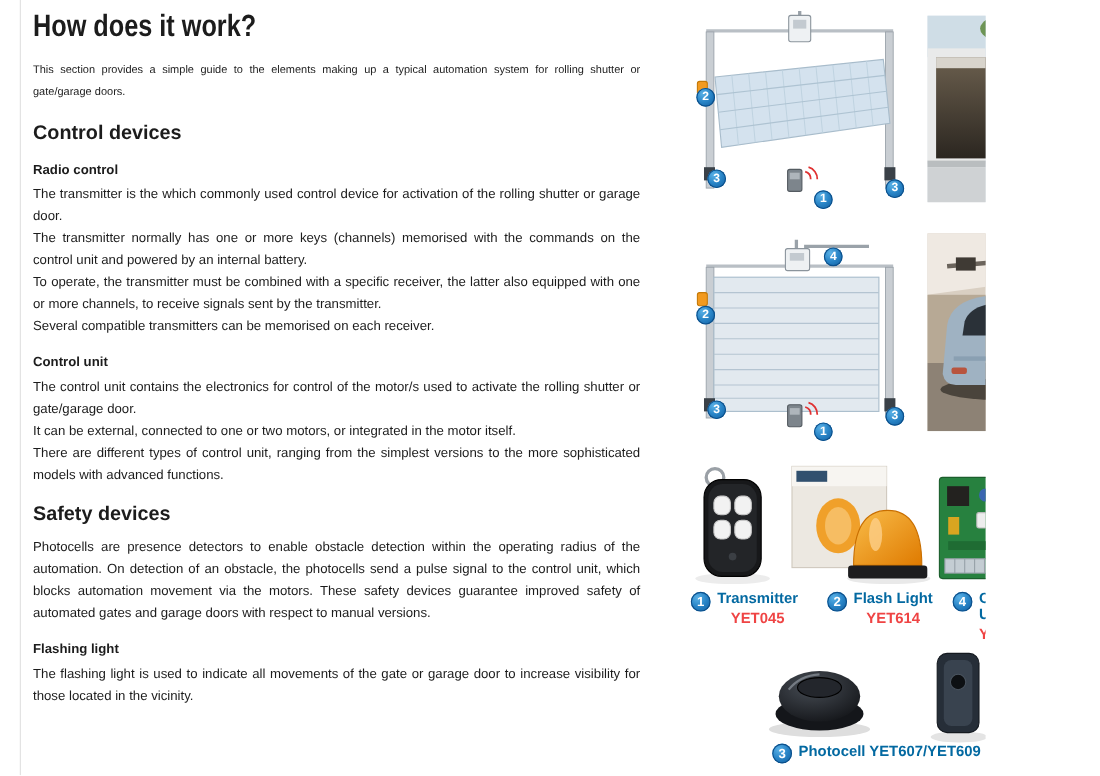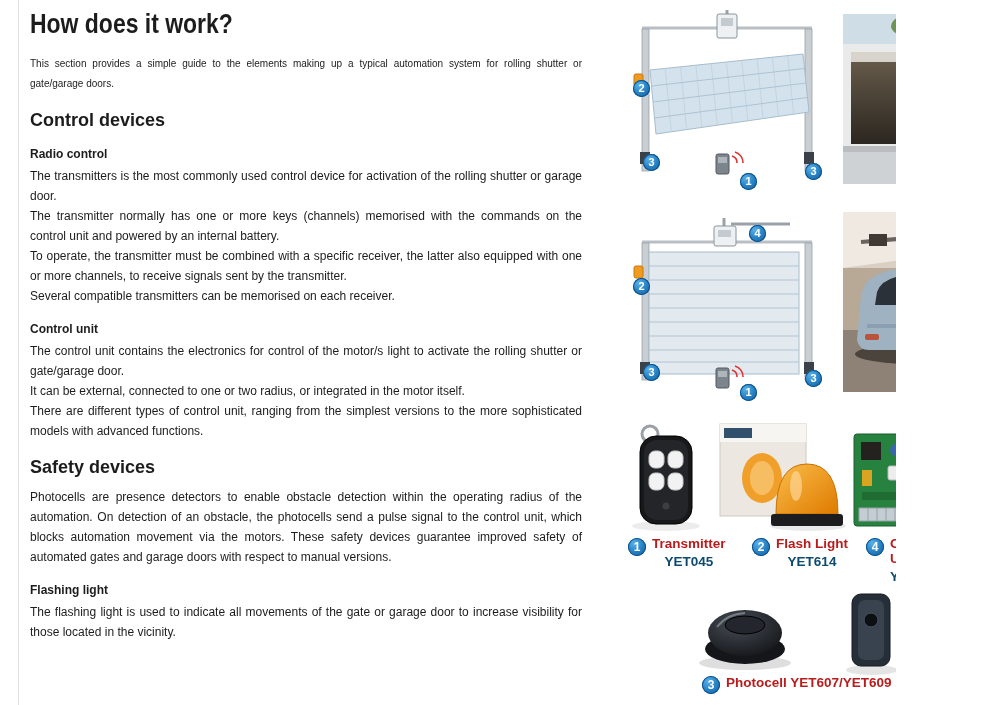--- a/index.html
+++ b/index.html
@@ -22,45 +22,45 @@
 
   .badge { position:absolute; width:17px; height:17px; border-radius:50%;
            background:radial-gradient(circle at 35% 30%, #5ab1e6 0%, #2a86c8 45%, #0e5a9c 100%);
            color:#fff; font:bold 11px/17px "Liberation Sans", sans-serif; text-align:center;
            box-shadow:inset 0 0 0 1px #0c4f8a; }
   .badge-lg { width:18px; height:18px; font:bold 12px/18px "Liberation Sans", sans-serif; }
 
   .prod-label { position:absolute; display:flex; align-items:flex-start; gap:6px; }
   .prod-label .badge-lg { position:static; flex:0 0 auto; margin-top:2px; }
   .prod-label .lines { display:flex; flex-direction:column; align-items:center; }
-  .prod-label .name { font-size:13.5px; font-weight:bold; color:#b91c1c; }
-  .prod-label .model { font-size:13.5px; font-weight:bold; color:#0c4a6e; margin-top:3px; }
+  .prod-label .name { font-size:13.5px; font-weight:bold; color:#0369a1; }
+  .prod-label .model { font-size:13.5px; font-weight:bold; color:#ef4444; margin-top:3px; }
   .prod-label.inline .name { line-height:18px; }
 </style>
 </head>
 <body>
 
 <div class="page">
   <div class="left-rule"></div>
 
   <div class="text-col">
     <div class="doc-title">How does it work?</div>
     <p class="intro">This section provides a simple guide to the elements making up a typical automation system for rolling shutter or gate/garage doors.</p>
 
     <h2 class="sec">Control devices</h2>
 
     <h3 class="sub">Radio control</h3>
-    <p class="body">The transmitters is the most commonly used control device for activation of the rolling shutter or garage door.</p>
+    <p class="body">The transmitter is the which commonly used control device for activation of the rolling shutter or garage door.</p>
     <p class="body">The transmitter normally has one or more keys (channels) memorised with the commands on the control unit and powered by an internal battery.</p>
     <p class="body">To operate, the transmitter must be combined with a specific receiver, the latter also equipped with one or more channels, to receive signals sent by the transmitter.</p>
     <p class="body">Several compatible transmitters can be memorised on each receiver.</p>
 
     <h3 class="sub">Control unit</h3>
-    <p class="body">The control unit contains the electronics for control of the motor/s light to activate the rolling shutter or gate/garage door.</p>
-    <p class="body">It can be external, connected to one or two radius, or integrated in the motor itself.</p>
+    <p class="body">The control unit contains the electronics for control of the motor/s used to activate the rolling shutter or gate/garage door.</p>
+    <p class="body">It can be external, connected to one or two motors, or integrated in the motor itself.</p>
     <p class="body">There are different types of control unit, ranging from the simplest versions to the more sophisticated models with advanced functions.</p>
 
     <h2 class="sec">Safety devices</h2>
 
     <p class="body">Photocells are presence detectors to enable obstacle detection within the operating radius of the automation. On detection of an obstacle, the photocells send a pulse signal to the control unit, which blocks automation movement via the motors. These safety devices guarantee improved safety of automated gates and garage doors with respect to manual versions.</p>
 
     <h3 class="sub">Flashing light</h3>
     <p class="body">The flashing light is used to indicate all movements of the gate or garage door to increase visibility for those located in the vicinity.</p>
   </div>
 

